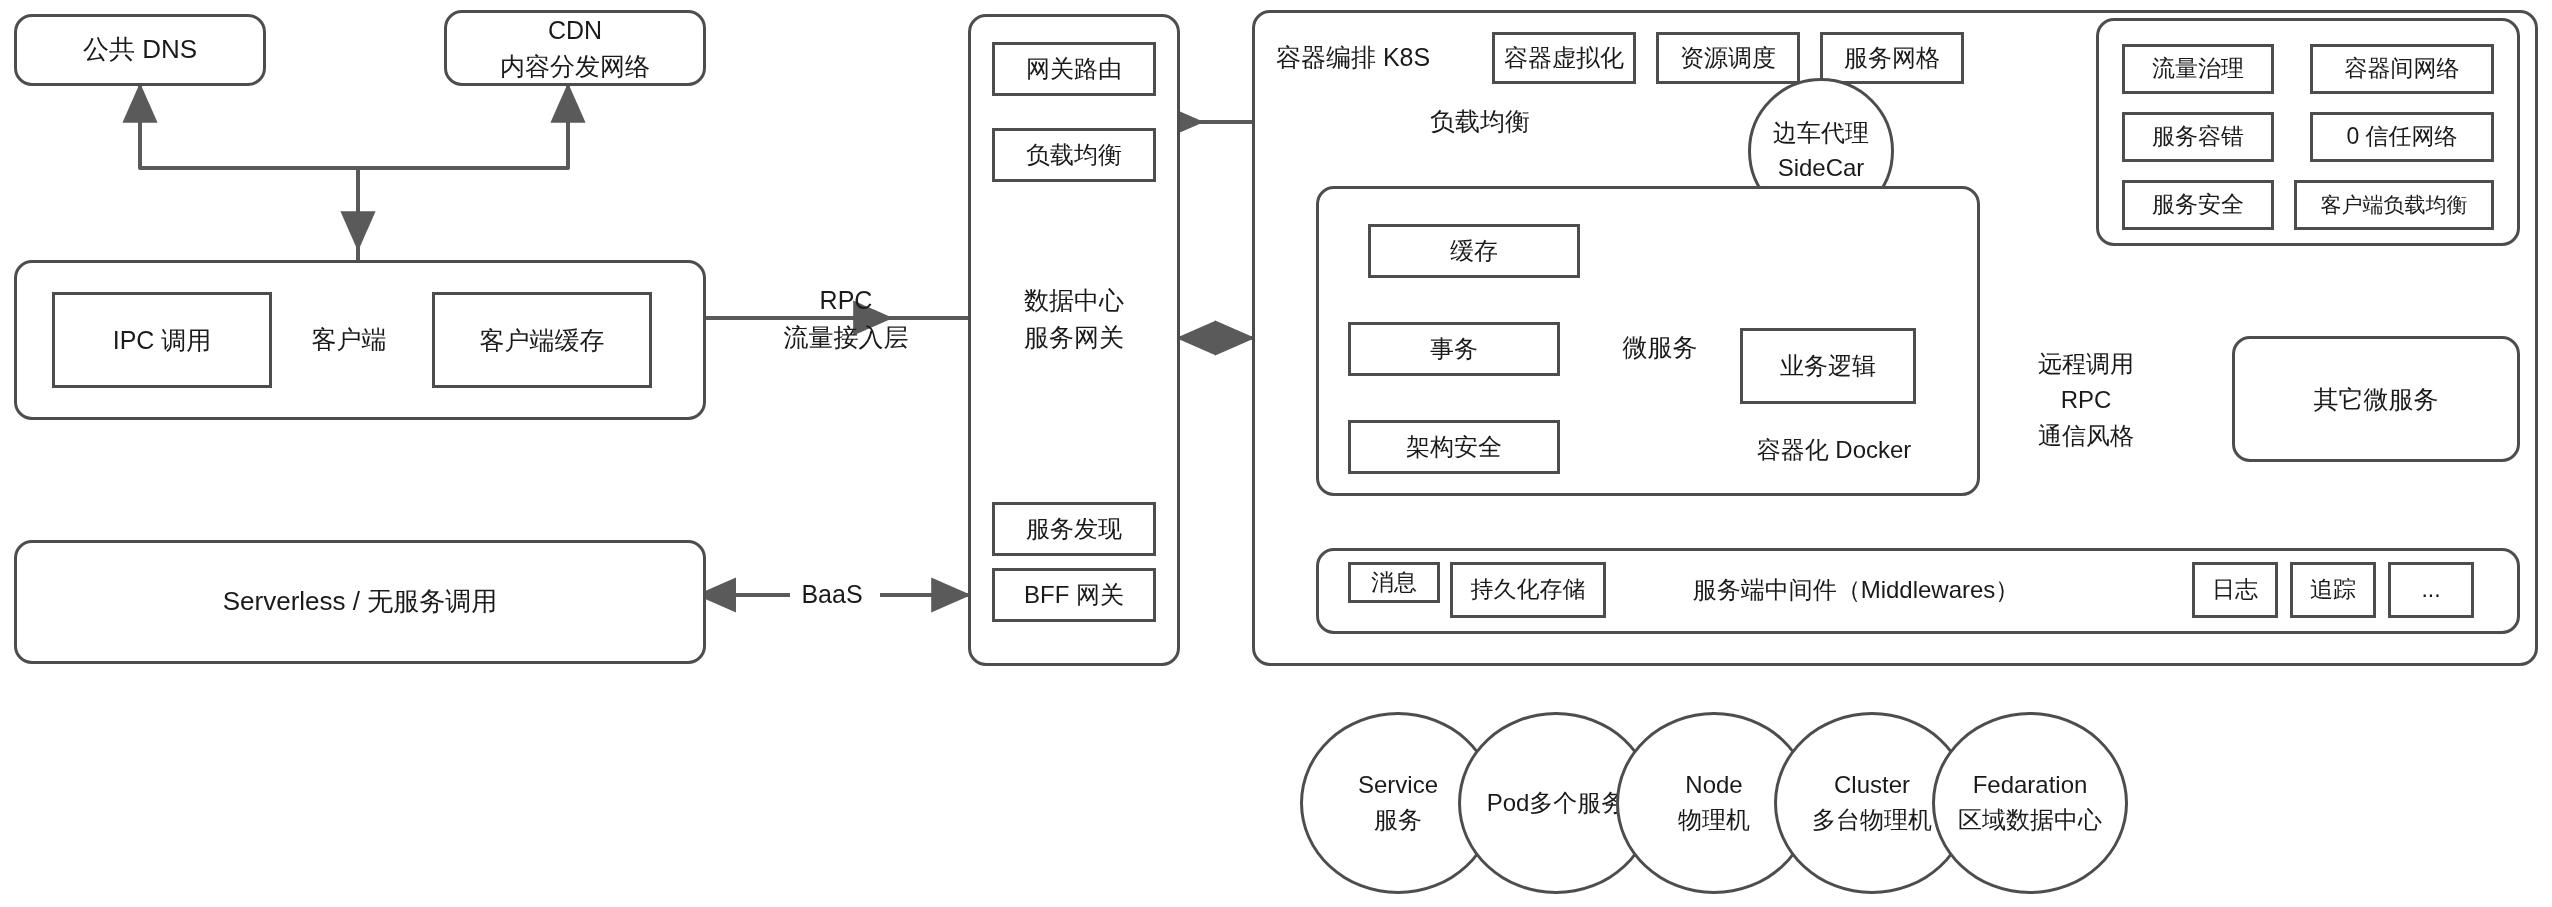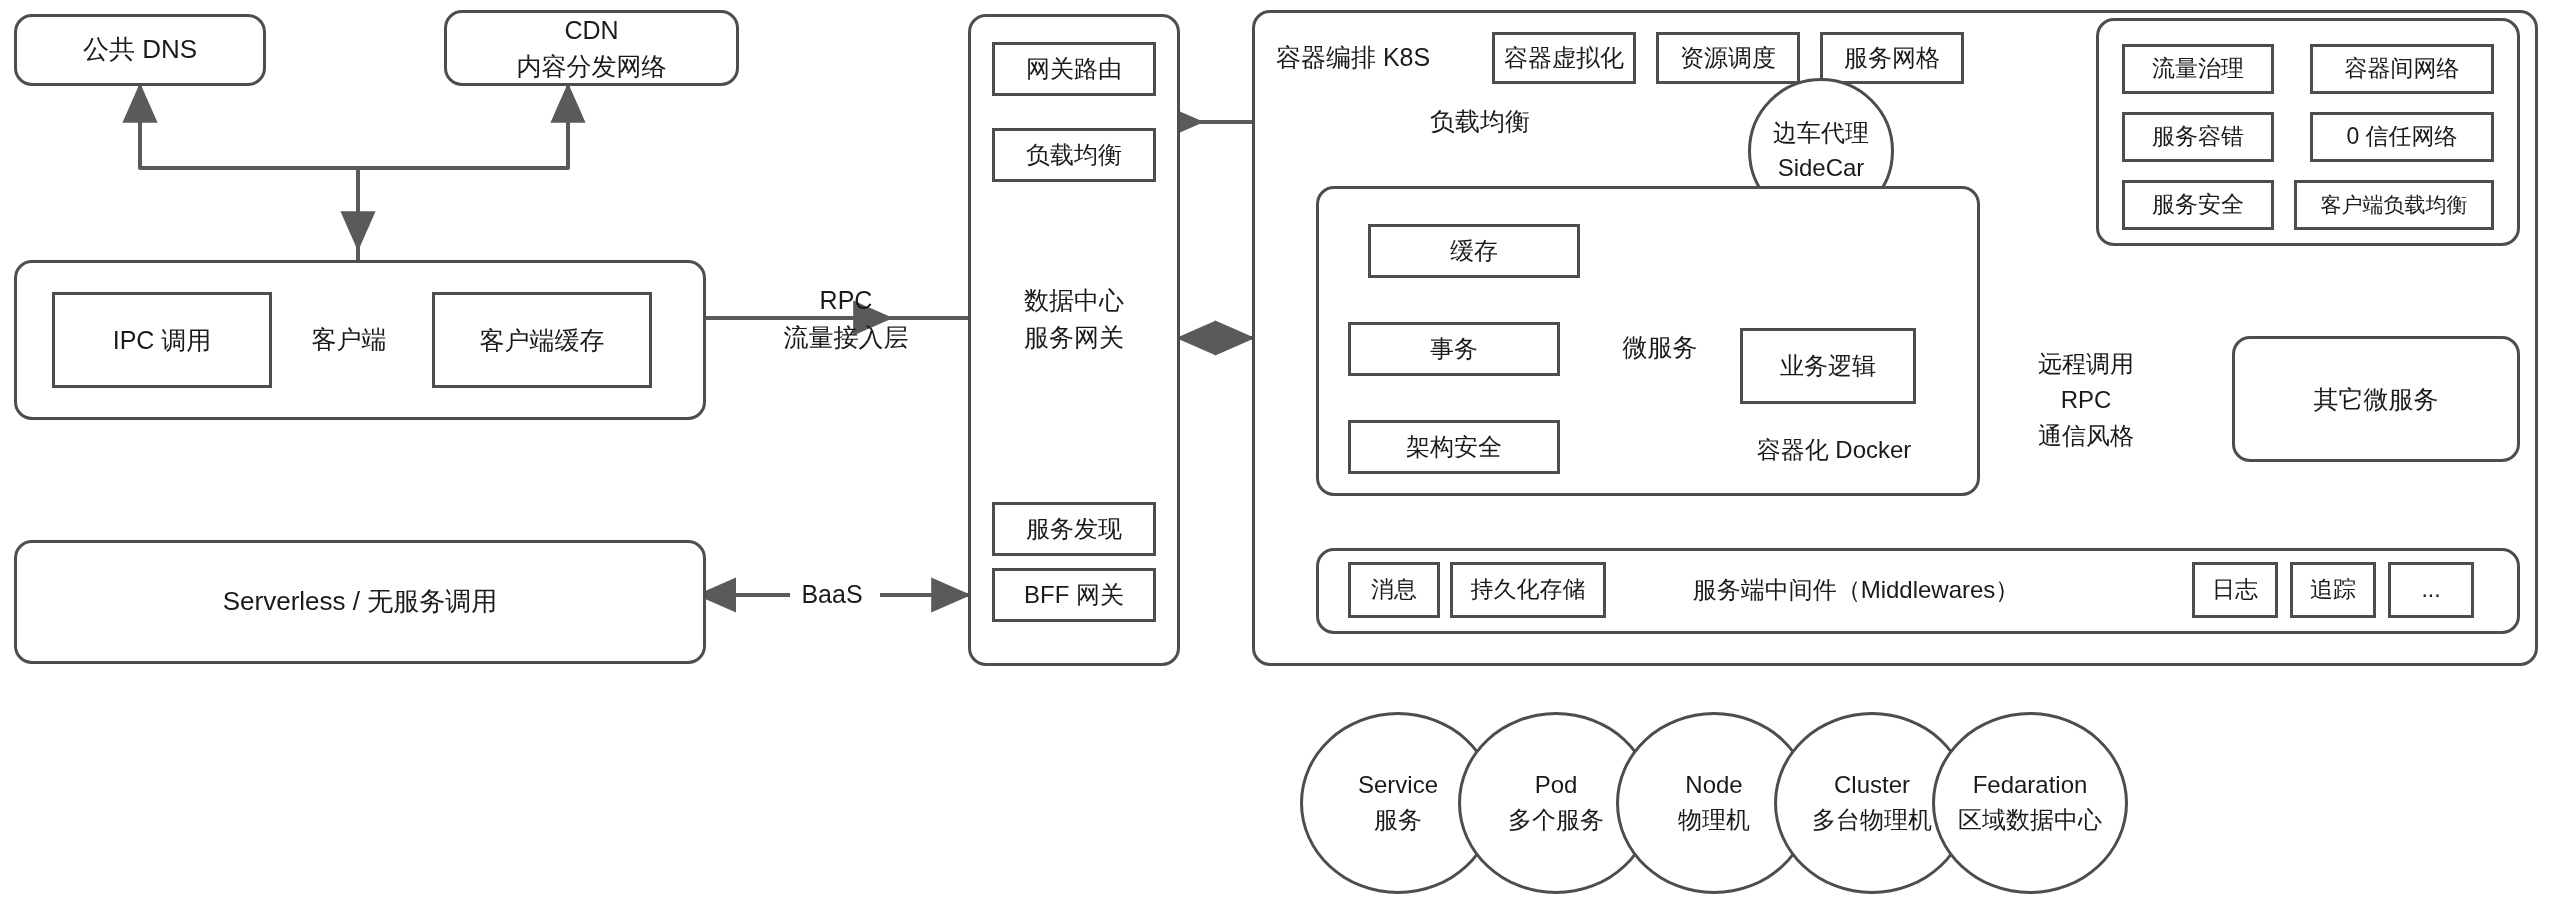--- a/index.html
+++ b/index.html
@@ -106,21 +106,21 @@
 
       <path d="M2150,398 L2232,398" marker-end="url(#ah)"></path>
       <path d="M1968,398 L2025,398" marker-start="url(#ah-start)"></path>
     </g>
   </svg>
 
   <div class="node rounded-lg f26" style="left:14px; top:14px; width:252px; height:72px;">
     <span>公共 DNS</span>
   </div>
 
-  <div class="node rounded-lg f25" style="left:444px; top:10px; width:295px; height:76px;">
+  <div class="node rounded-lg f25" style="left:444px; top:10px; width:262px; height:76px;">
     <span>CDN
 内容分发网络</span>
   </div>
 
   <div class="node rounded-lg" style="left:14px; top:260px; width:692px; height:160px;"></div>
   <div class="node sharp f25" style="left:52px; top:292px; width:220px; height:96px;">
     <span>IPC 调用</span>
   </div>
   <div class="plain f25" style="left:290px; top:318px; width:118px; height:44px;">
     <span>客户端</span>
@@ -227,21 +227,21 @@
   <div class="plain f24" style="left:2020px; top:352px; width:132px; height:96px;">
     <span>远程调用
 RPC
 通信风格</span>
   </div>
   <div class="node rounded-lg f25" style="left:2232px; top:336px; width:288px; height:126px;">
     <span>其它微服务</span>
   </div>
 
   <div class="node rounded-lg" style="left:1316px; top:548px; width:1204px; height:86px;"></div>
-  <div class="node sharp f23" style="left:1348px; top:562px; width:92px; height:56px;">
+  <div class="node sharp f23" style="left:1348px; top:562px; width:92px; height:41px;">
     <span>消息</span>
   </div>
   <div class="node sharp f23" style="left:1450px; top:562px; width:156px; height:56px;">
     <span>持久化存储</span>
   </div>
   <div class="plain f24" style="left:1660px; top:570px; width:392px; height:40px;">
     <span>服务端中间件（Middlewares）</span>
   </div>
   <div class="node sharp f23" style="left:2192px; top:562px; width:86px; height:56px;">
     <span>日志</span>
@@ -259,21 +259,21 @@
       <path d="M1676,802 L1710,802" marker-end="url(#ah)" marker-start="url(#ah-start)"></path>
       <path d="M1834,802 L1868,802" marker-end="url(#ah)" marker-start="url(#ah-start)"></path>
       <path d="M1992,802 L2026,802" marker-end="url(#ah)" marker-start="url(#ah-start)"></path>
     </g>
   </svg>
 
   <div class="node ellipse f24" style="left:1300px; top:712px; width:196px; height:182px; flex-direction:column; border-width:3px;">
     <span>Service</span>
     <span>服务</span>
   </div>
-  <div class="node ellipse f24" style="left:1458px; top:712px; width:196px; height:182px; flex-direction:column; border-width:3px;text-align:center;">
+  <div class="node ellipse f24" style="left:1458px; top:712px; width:196px; height:182px; flex-direction:row; border-width:3px;text-align:center;">
     <span>Pod</span>
     <span>多个服务</span>
   </div>
   <div class="node ellipse f24" style="left:1616px; top:712px; width:196px; height:182px; flex-direction:column; border-width:3px;text-align:right;">
     <span>Node</span>
     <span>物理机</span>
   </div>
   <div class="node ellipse f24" style="left:1774px; top:712px; width:196px; height:182px; flex-direction:column; border-width:3px;">
     <span>Cluster</span>
     <span>多台物理机</span>

